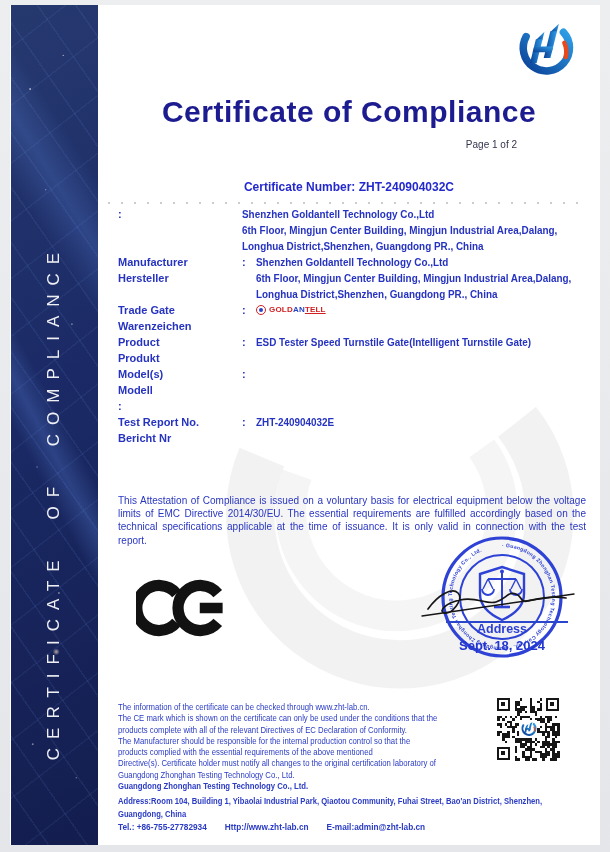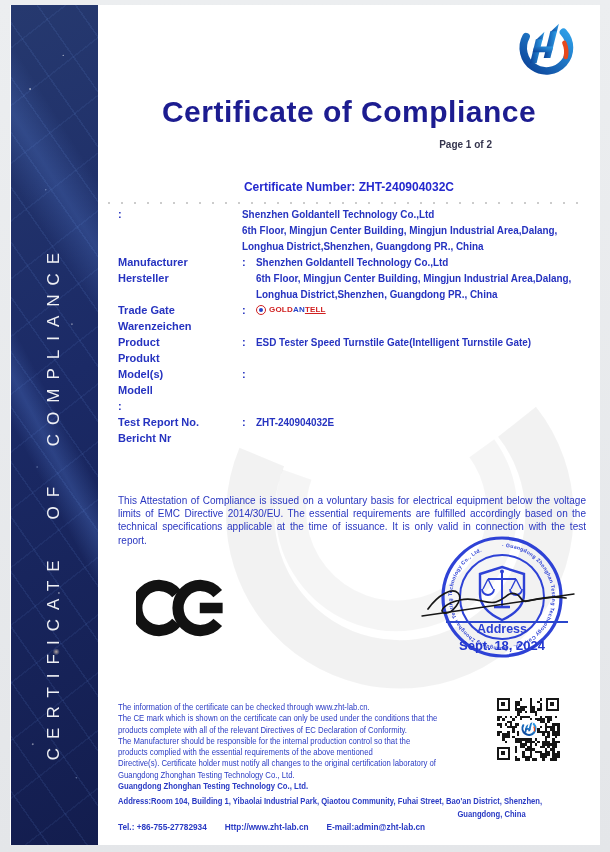--- a/index.html
+++ b/index.html
@@ -35,21 +35,21 @@
     color:rgba(255,255,255,.93);font-size:17px;letter-spacing:9px;word-spacing:18px;font-weight:400;
   }
 
   
   .watermark{position:absolute;left:140px;top:320px;width:470px;height:440px;pointer-events:none;}
 
   
   .logo-main{position:absolute;right:25px;top:13px;width:64px;height:64px;}
   .title{position:absolute;left:88px;right:0;top:90px;text-align:center;
     font-size:30px;font-weight:bold;color:#1c1c90;letter-spacing:.5px;}
-  .page-num{position:absolute;right:108px;top:134px;font-size:10px;font-weight:bold;color:#35354e;}
+  .page-num{position:absolute;right:83px;top:134px;font-size:10px;font-weight:normal;color:#35354e;}
   .certnum{position:absolute;left:88px;right:0;top:175px;text-align:center;
     font-size:12px;font-weight:bold;color:#2429ce;}
   .dotsep{position:absolute;left:98px;right:14px;top:197px;height:2px;
     background:repeating-linear-gradient(90deg,#cccccc 0 2px,transparent 2px 13px);}
 
   
   .fields{position:absolute;left:108px;top:201px;width:472px;color:#2633c0;}
   .frow{display:grid;grid-template-columns:124px 14px 1fr;align-items:start;}
   .frow div{font-size:11px;font-weight:bold;line-height:16px;}
   .sq{transform:scaleX(.9);transform-origin:0 50%;white-space:nowrap;}
@@ -77,21 +77,21 @@
     font-size:13px;font-weight:bold;color:#2337d0;}
   .sig{position:absolute;left:406px;top:566px;width:164px;height:62px;}
 
   
   .footer{position:absolute;left:108px;top:697px;width:474px;color:#2a3bc4;}
   .flines div{font-size:8.8px;line-height:11.3px;white-space:nowrap;
     transform:scaleX(.88);transform-origin:0 0;}
   .fbold{font-weight:bold;}
   .addr div{font-size:8.9px;font-weight:bold;line-height:13px;white-space:nowrap;
     transform:scaleX(.86);transform-origin:0 0;}
-  .addr{margin-top:3px;text-align:right;}
+  .addr{margin-top:3px;}
   .contact{margin-top:1px;font-size:9.2px;font-weight:bold;white-space:nowrap;
     transform:scaleX(.9);transform-origin:0 0;}
   .contact span{margin-right:20px;}
 
   
   .qr{position:absolute;left:486px;top:692px;width:64px;height:64px;background:#fff;}
   .qr-mods{position:absolute;left:0;top:0;width:64px;height:64px;}
   .qr-mods i{position:absolute;width:2.5px;height:2.5px;background:#161616;}
   .qr-finder{position:absolute;width:13px;height:13px;border:2.5px solid #161616;box-sizing:border-box;}
   .qr-finder::after{content:"";position:absolute;left:2px;top:2px;width:4px;height:4px;background:#161616;}

